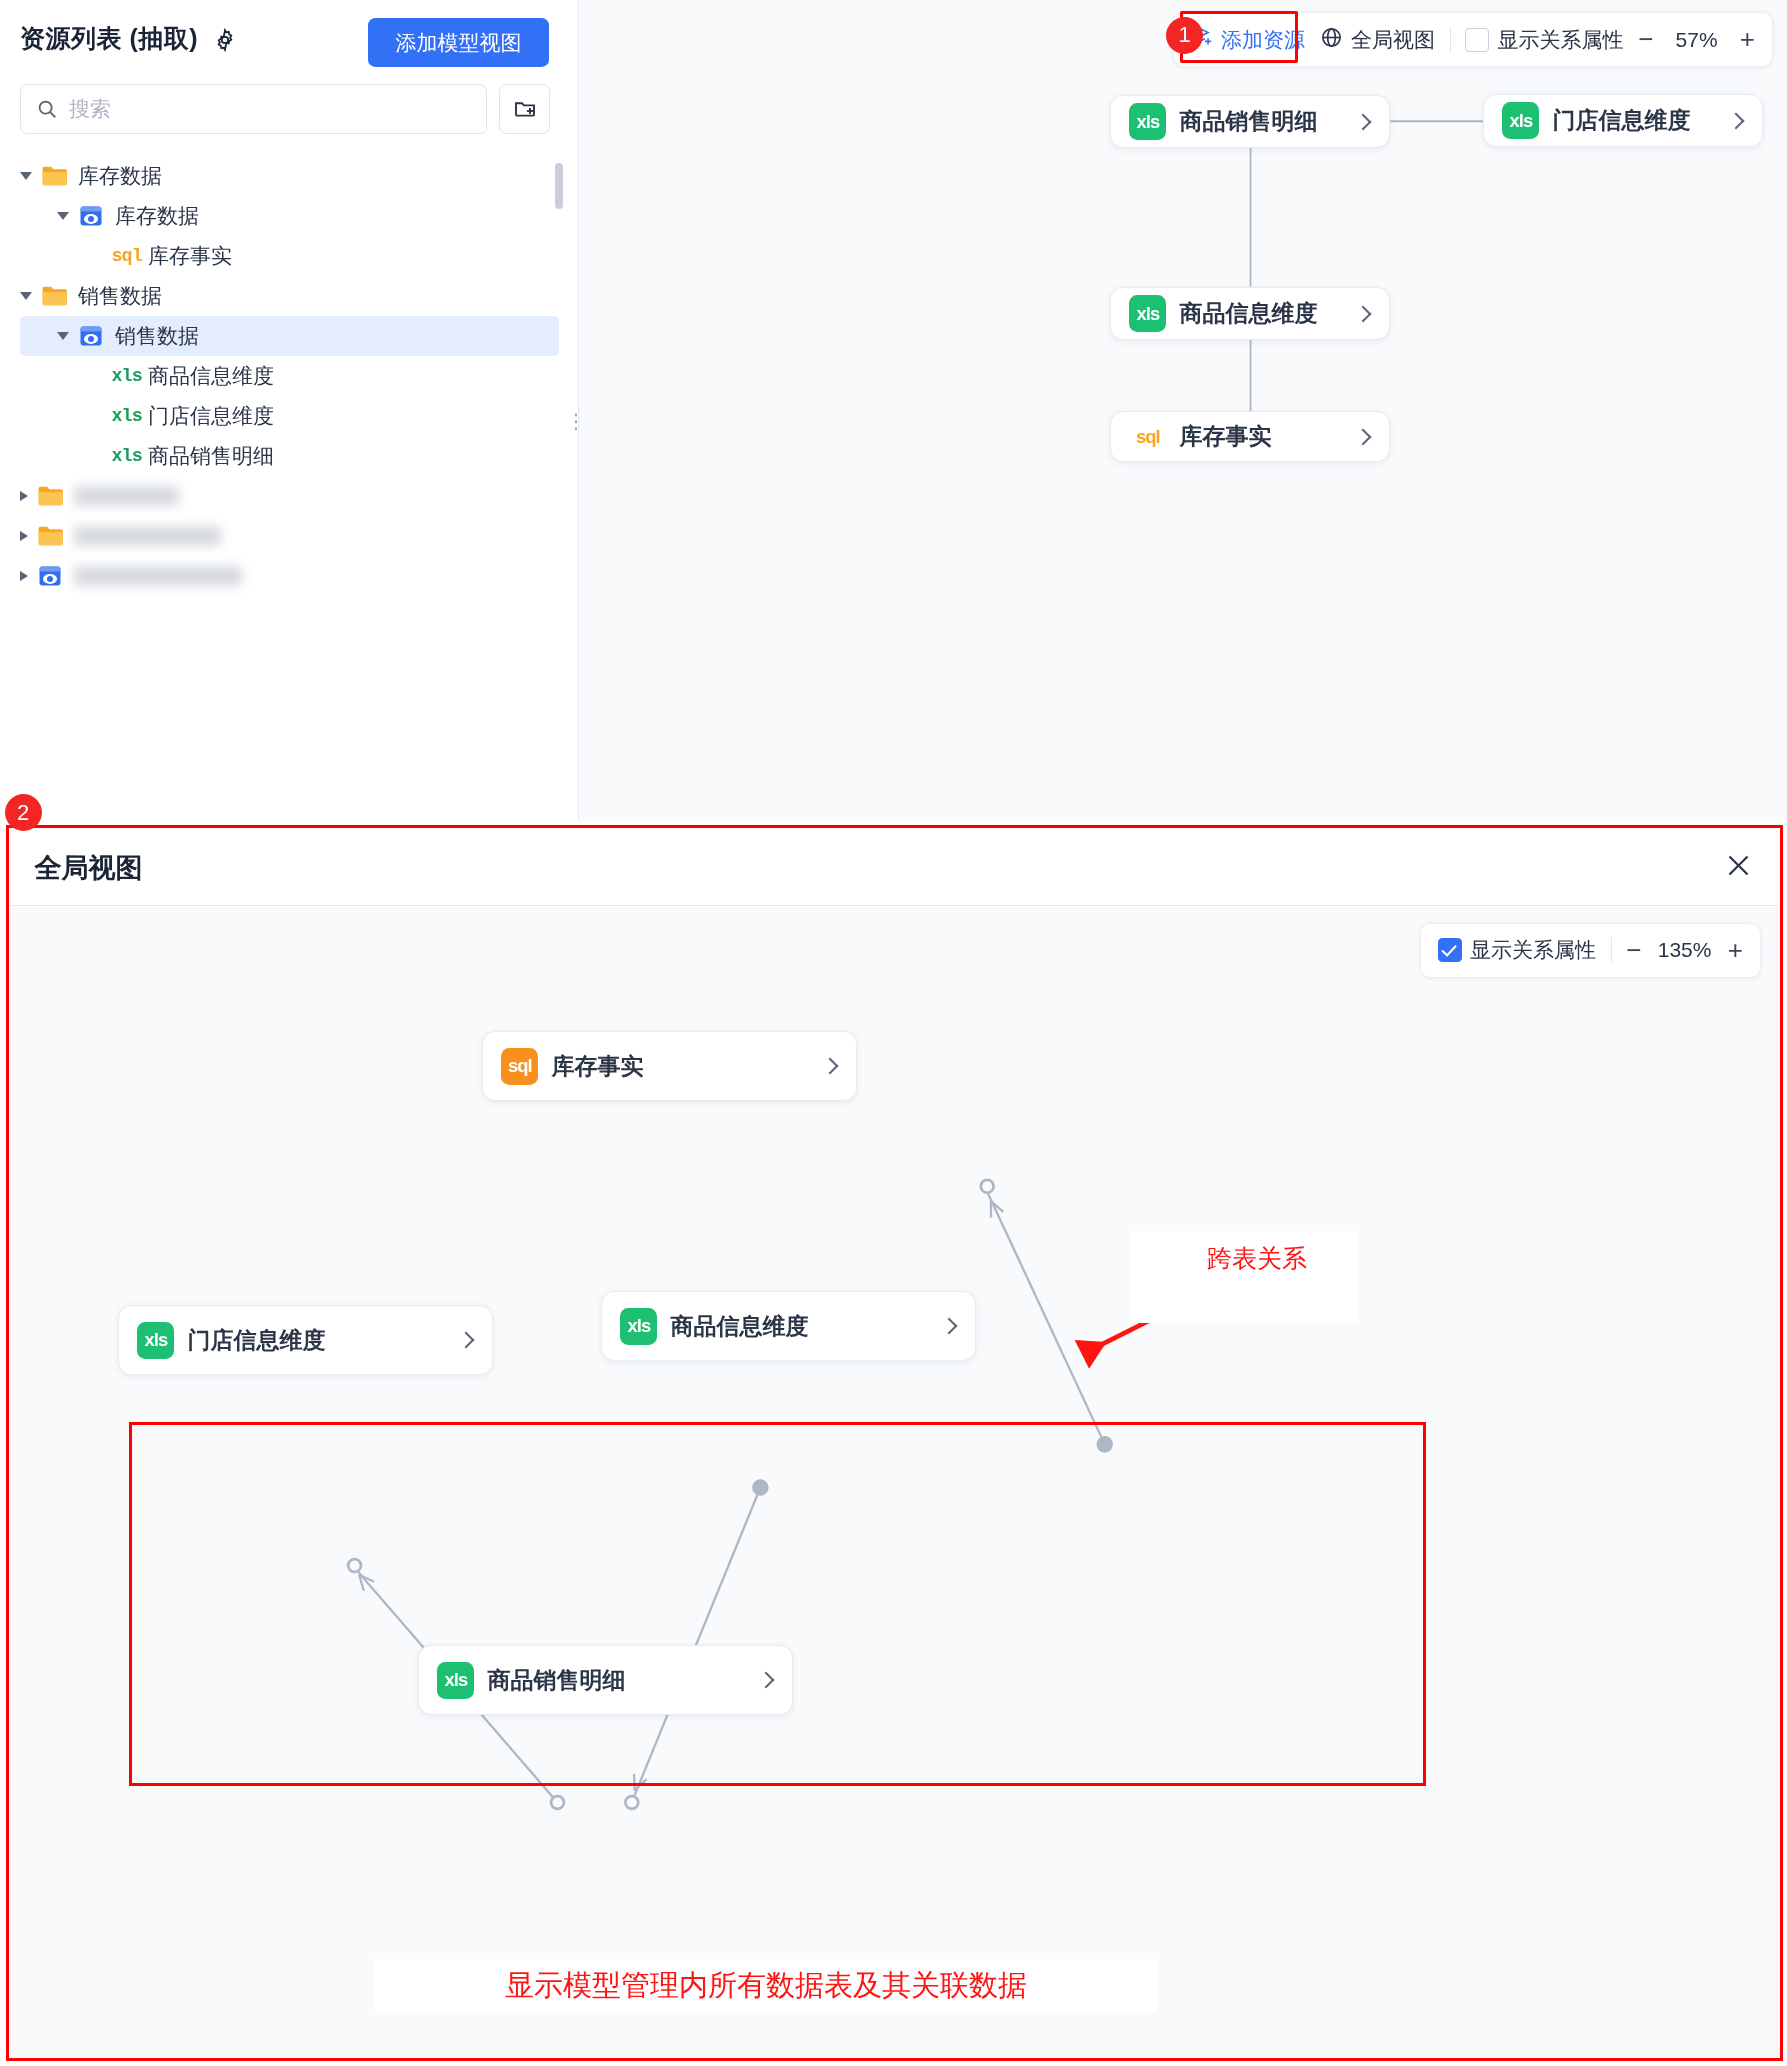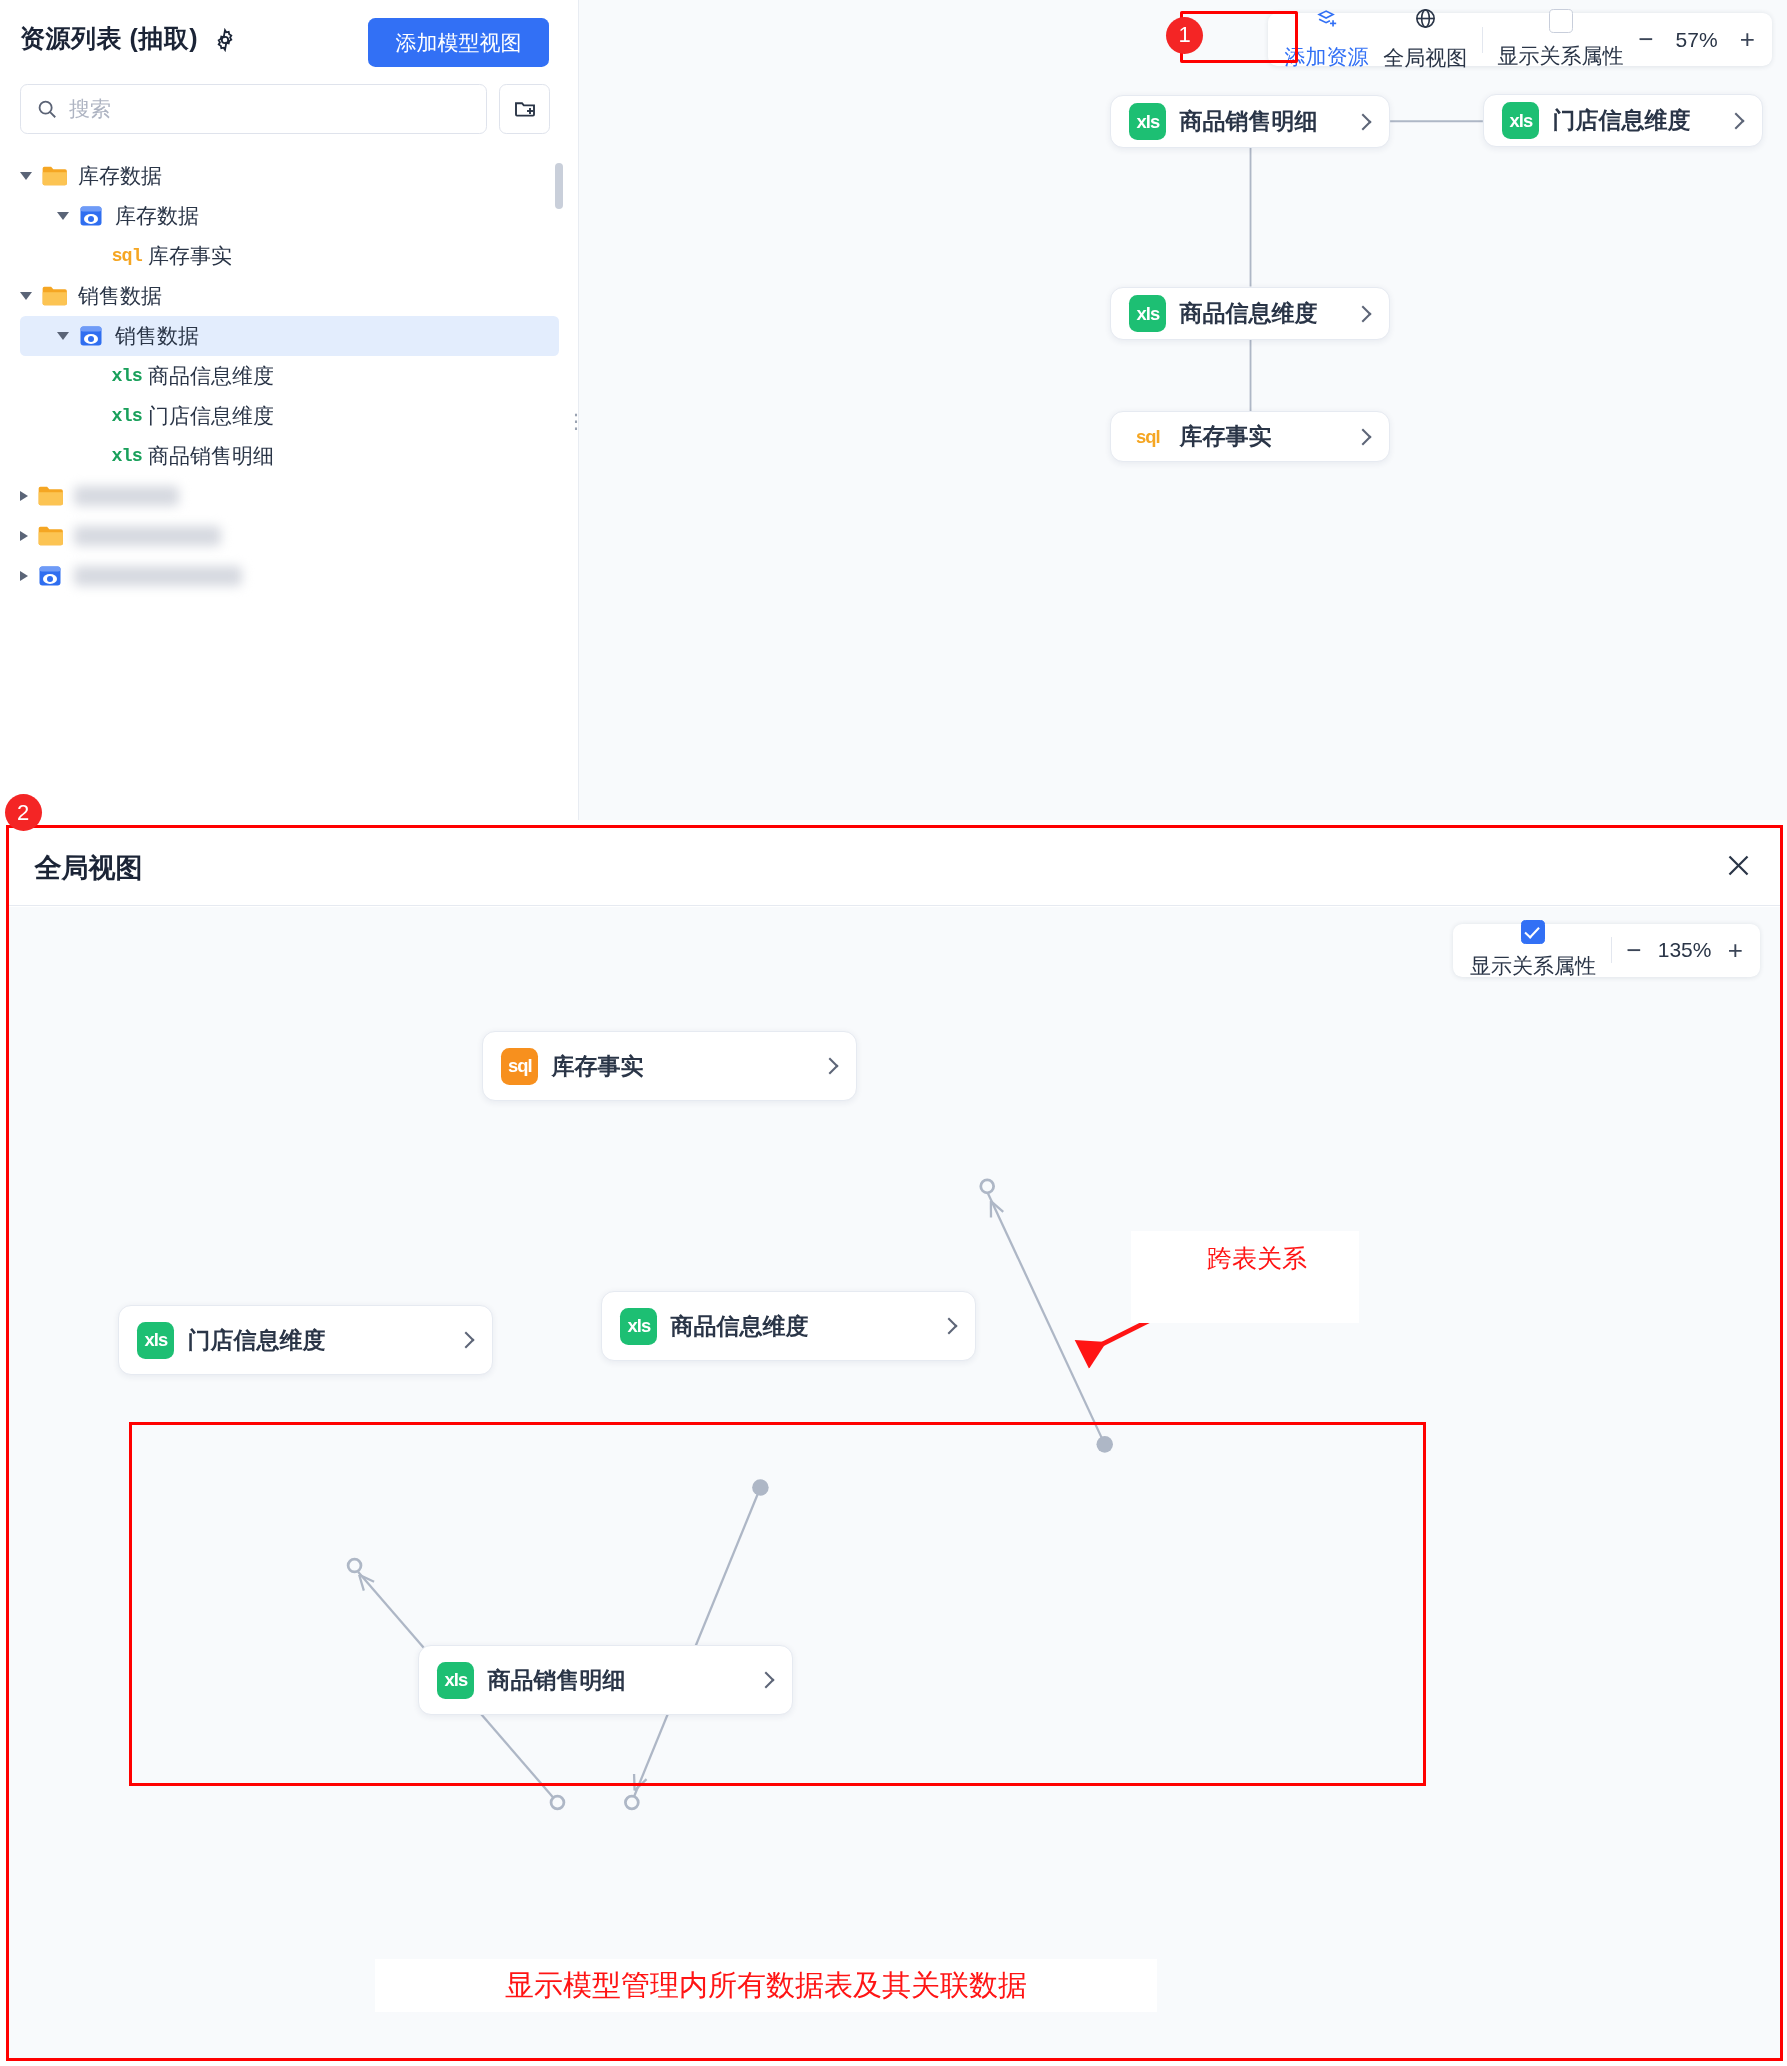--- a/index.html
+++ b/index.html
@@ -127,21 +127,21 @@
   #top-toolbar {
     position: absolute; right: 16.5px; top: 13px;
     height: 53px;
     background: #ffffff;
     border-radius: 9.2px;
     box-shadow: 0 0.9px 5.5px rgba(20,35,70,.10);
     display: flex; align-items: center;
     padding: 0 16.5px;
     gap: 14.7px;
   }
-  .tb-item { display: flex; align-items: center; gap: 8.3px; font-size: 21px; color: #2a3547; cursor: pointer; white-space: nowrap; flex-direction: column;}
+  .tb-item { display: flex; align-items: center; gap: 8.3px; font-size: 21px; color: #2a3547; cursor: pointer; white-space: nowrap;}
   .tb-item.blue { color: #3270f5; }
   .tb-sep { width: 0.9px; height: 26px; background: #e3e7ef; }
   .tb-checkbox {
     width: 24px; height: 24px; border: 1.8px solid #c8cedb;
     border-radius: 4.6px; background: #fff; flex: none;
   }
   .tb-checkbox.checked {
     background: #3270f5; border-color: #3270f5;
     position: relative;
   }

